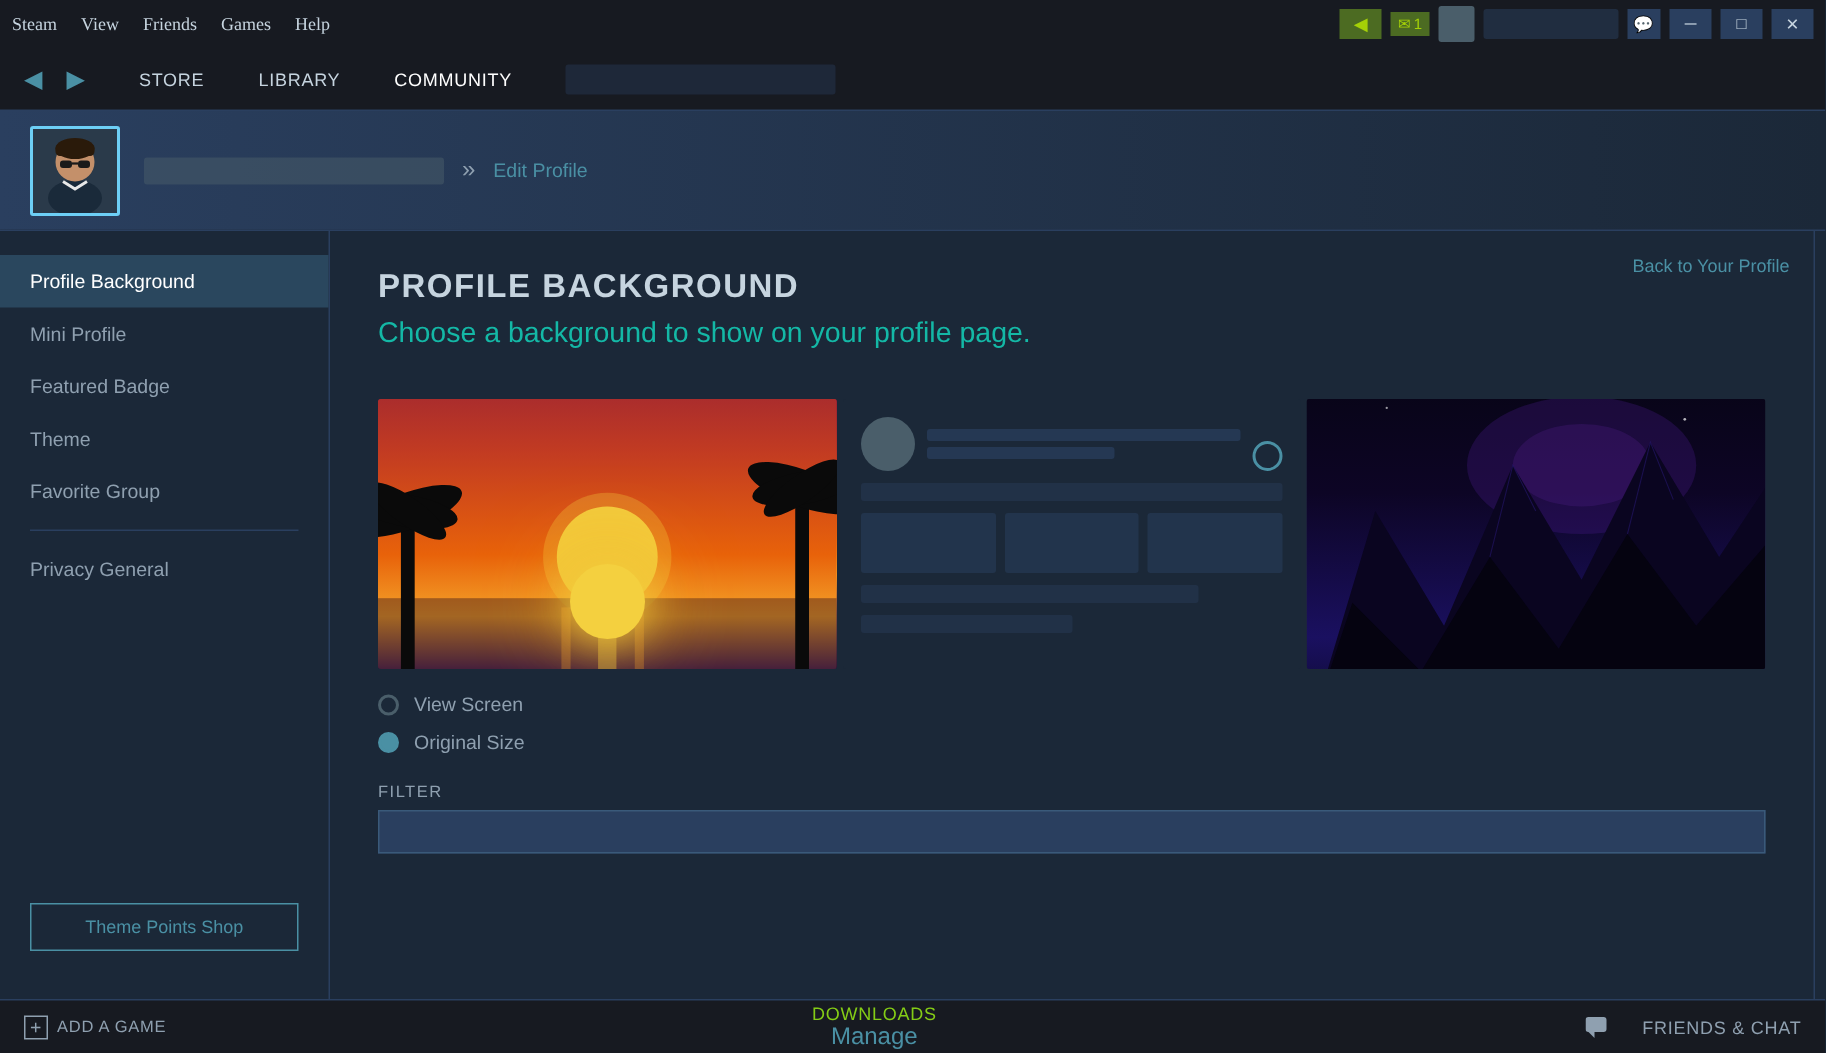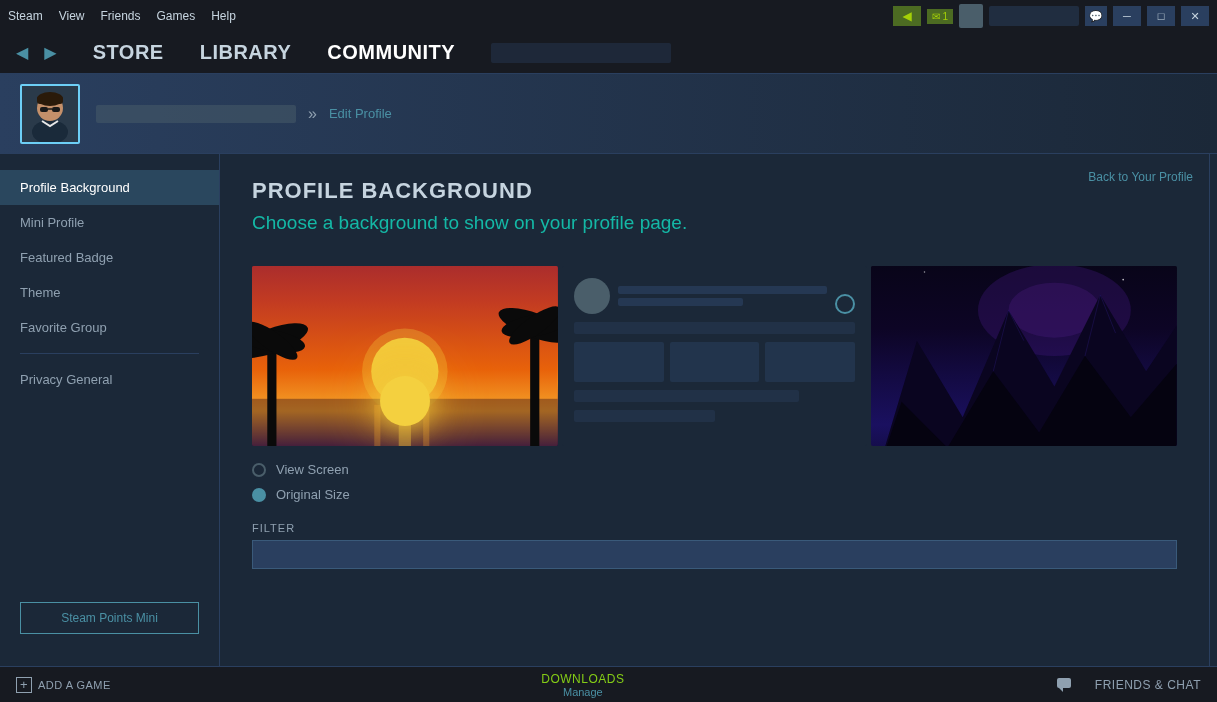--- a/index.html
+++ b/index.html
@@ -19,20 +19,21 @@
       align-items: center;
       background: #171a21;
       height: 32px;
       padding: 0 8px;
       justify-content: space-between;
     }
     #title-bar-left {
       display: flex;
       align-items: center;
       gap: 12px;
+      font-family: Liberation Serif, serif;
     }
     #steam-menu {
       display: flex;
       gap: 16px;
       font-size: 12px;
       color: #c6d4df;
     }
     #steam-menu span {
       cursor: pointer;
     }
@@ -114,22 +115,22 @@
       cursor: pointer;
       padding: 4px;
     }
     .nav-tabs {
       display: flex;
       gap: 4px;
       margin-left: 8px;
     }
     .nav-tab {
       color: #c6d4df;
-      font-size: 20px;
-      font-weight: bold;
+      font-size: 12px;
+      font-weight: normal;
       padding: 8px 16px;
       cursor: pointer;
       text-transform: uppercase;
       letter-spacing: 0.5px;
     }
     .nav-tab.active { color: #fff; }
     .nav-user-area {
       display: flex;
       align-items: center;
       gap: 8px;
@@ -477,21 +478,21 @@
       flex-direction: column;
       align-items: center;
     }
     .downloads-text {
       font-size: 12px;
       color: #84cc16;
       text-transform: uppercase;
       letter-spacing: 0.5px;
     }
     .manage-text {
-      font-size: 11px;
+      font-size: 16px;
       color: #4a90a4;
       cursor: pointer;
     }
     .bottom-right {
       display: flex;
       align-items: center;
       gap: 8px;
     }
     .friends-chat-btn {
       display: flex;
@@ -591,21 +592,21 @@
     <div class="sidebar-nav">
       <div class="sidebar-item active">Profile Background</div>
       <div class="sidebar-item">Mini Profile</div>
       <div class="sidebar-item">Featured Badge</div>
       <div class="sidebar-item">Theme</div>
       <div class="sidebar-item">Favorite Group</div>
       <hr class="sidebar-divider">
       <div class="sidebar-item">Privacy General</div>
     </div>
     <div class="sidebar-bottom">
-      <button class="steam-points-btn">Steam Points Mini</button>
+      <button class="steam-points-btn">Theme Points Shop</button>
     </div>
   </div>
 
   <div id="content-area">
     <a class="back-link">Back to Your Profile</a>
 
     <h1 class="section-title">PROFILE BACKGROUND</h1>
     <p class="section-subtitle">Choose a background to show on your profile page.</p>
 
     <div class="bg-preview-grid">

